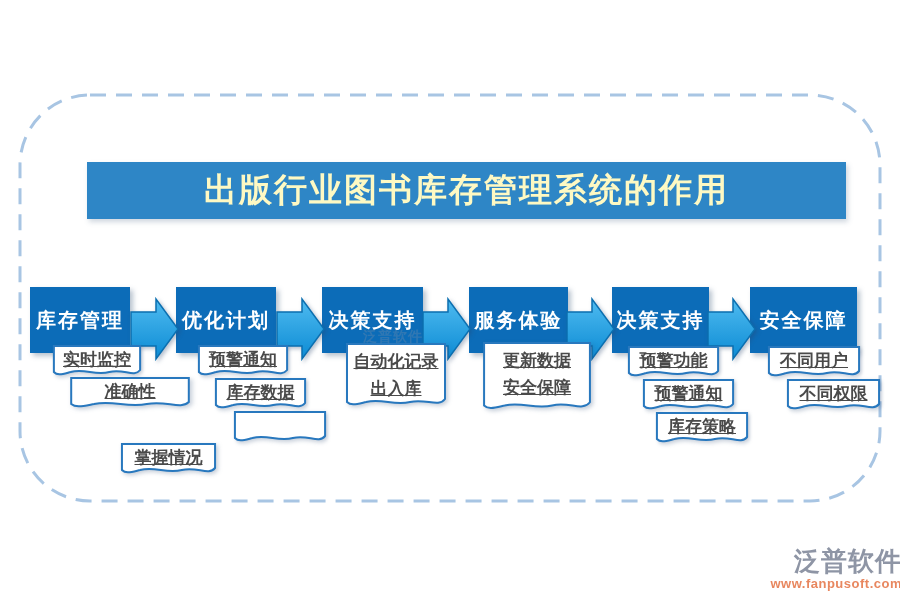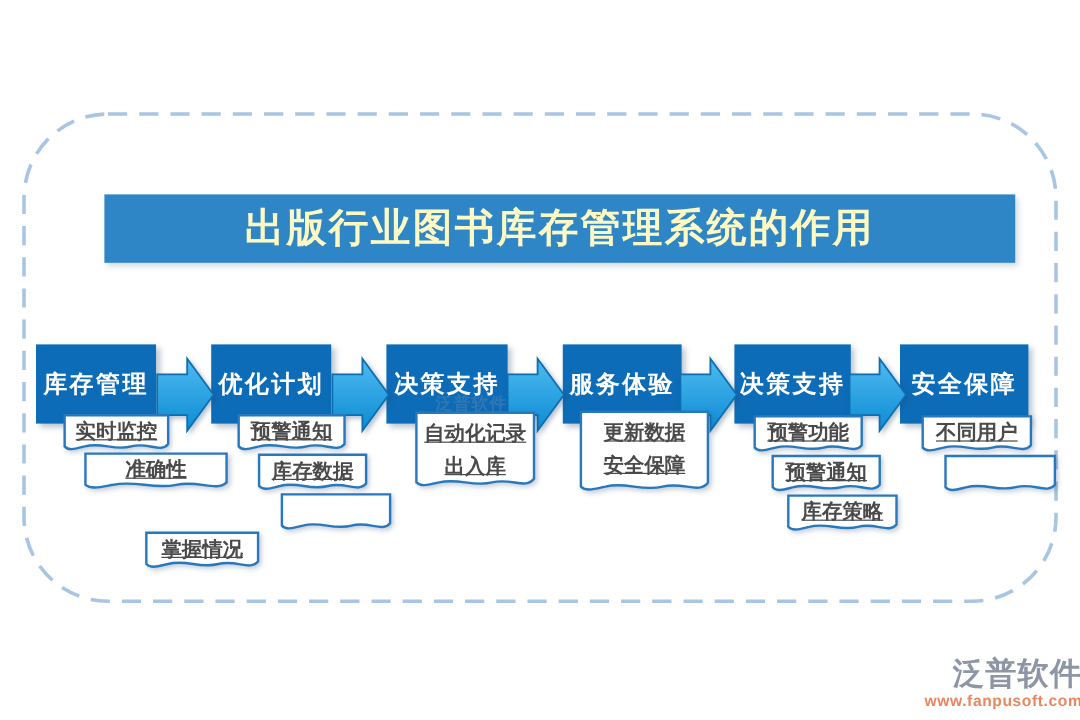--- a/index.html
+++ b/index.html
@@ -265,20 +265,21 @@
   <div class="tag" style="left:768px;top:346px;width:92px;height:34px">
     <svg class="tag-shape" viewBox="0 0 100 34" preserveAspectRatio="none">
         <path d="M1,1 L99,1 L99,25 C92,33 80,23 64,27 C48,31 36,23 20,27 C11,29 5,31 1,27 Z"></path>
       </svg>
     <span class="tag-label">不同用户</span>
   </div>
   <div class="tag" style="left:787px;top:379px;width:93px;height:34px">
     <svg class="tag-shape" viewBox="0 0 100 34" preserveAspectRatio="none">
         <path d="M1,1 L99,1 L99,25 C92,33 80,23 64,27 C48,31 36,23 20,27 C11,29 5,31 1,27 Z"></path>
       </svg>
+    <span class="tag-label">不同权限</span>
   </div>
 
   <div class="watermark">泛普软件</div>
 
   <div class="logo">
 
     <span class="brand-name">泛普软件</span>
     <span class="brand-url">www.fanpusoft.com</span>
   </div>
 

